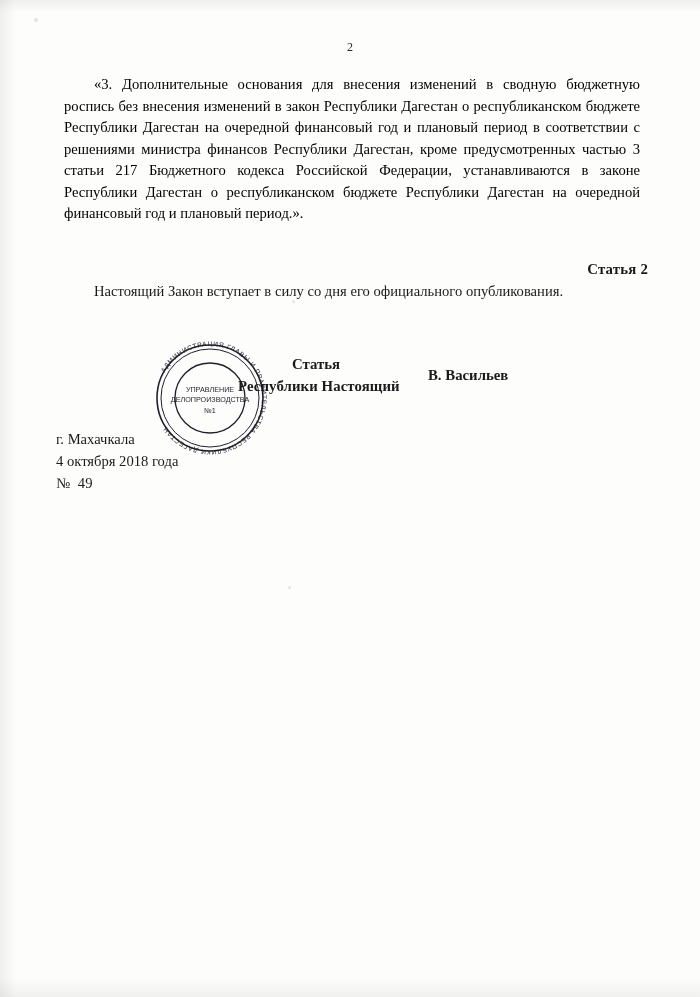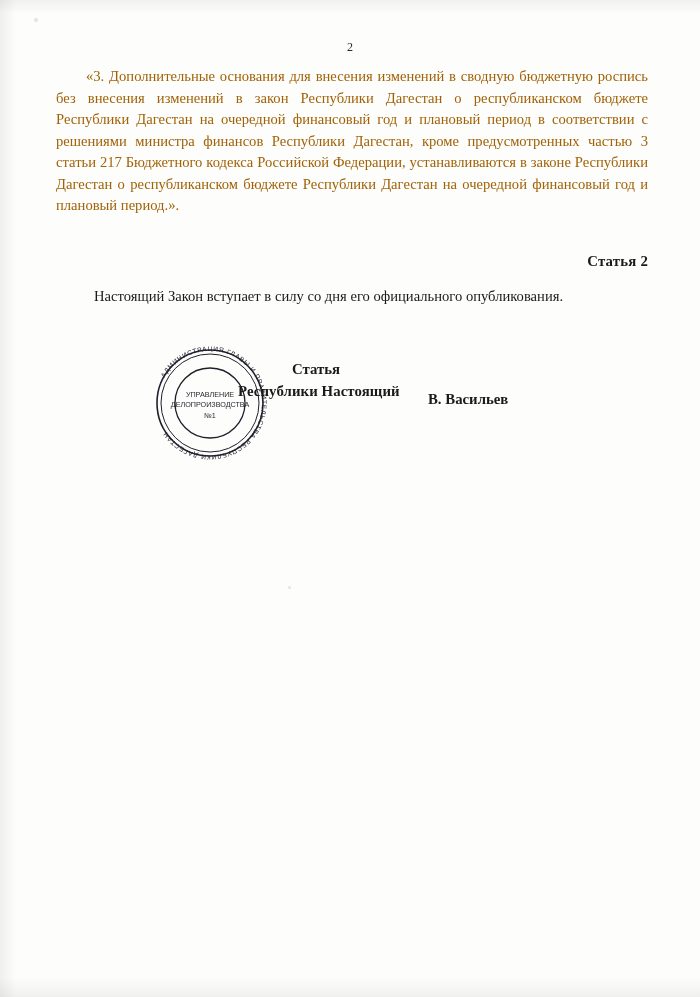--- a/index.html
+++ b/index.html
@@ -33,33 +33,33 @@
     position: absolute;
     left: 56px;
     right: 52px;
     top: 66px;
   }
   .para-quote {
     text-align: justify;
     text-indent: 30px;
     font-size: 14.6px;
     line-height: 21.5px;
-    color: #a16207;
-    margin: 0;
+    color: #000000;
+    margin: 8px;
     text-justify: inter-word;
   }
   .article-heading {
     margin-top: 36px;
     font-size: 14.8px;
     font-weight: bold;
     letter-spacing: 0.2px;
     text-align: right;
   }
   .para-plain {
-    margin-top: 16px;
+    margin-top: 3px;
     text-indent: 38px;
     font-size: 14.6px;
     line-height: 21px;
   }
   .signature-block {
     position: relative;
     margin-top: 44px;
     height: 120px;
   }
   .sign-title {
@@ -73,21 +73,21 @@
     position: absolute;
     left: 182px;
     top: 32px;
     font-size: 14.8px;
     font-weight: bold;
     letter-spacing: 0.1px;
   }
   .sign-name {
     position: absolute;
     left: 372px;
-    top: 40px;
+    top: 21px;
     font-size: 14.8px;
     font-weight: bold;
   }
   .stamp {
     position: absolute;
     left: 90px;
     top: -12px;
     width: 128px;
     height: 128px;
   }
@@ -167,14 +167,19 @@
           <text x="64" y="79" text-anchor="middle" font-family="Liberation Sans, sans-serif" font-size="7.2" fill="#1f1f2b">№1</text>
         </svg>
       </div>
 
       <div class="sign-title">Статья</div>
       <div class="sign-body">Республики Настоящий</div>
       <div class="sign-name">В. Васильев</div>
     </div>
   </div>
 
+  <div class="footer-block">
+    <div class="footer-line">г. Махачкала</div>
+    <div class="footer-line">4 октября 2018 года</div>
+    <div class="footer-line num-line">№  49</div>
+  </div>
 
 </div>
 
 </body></html>

